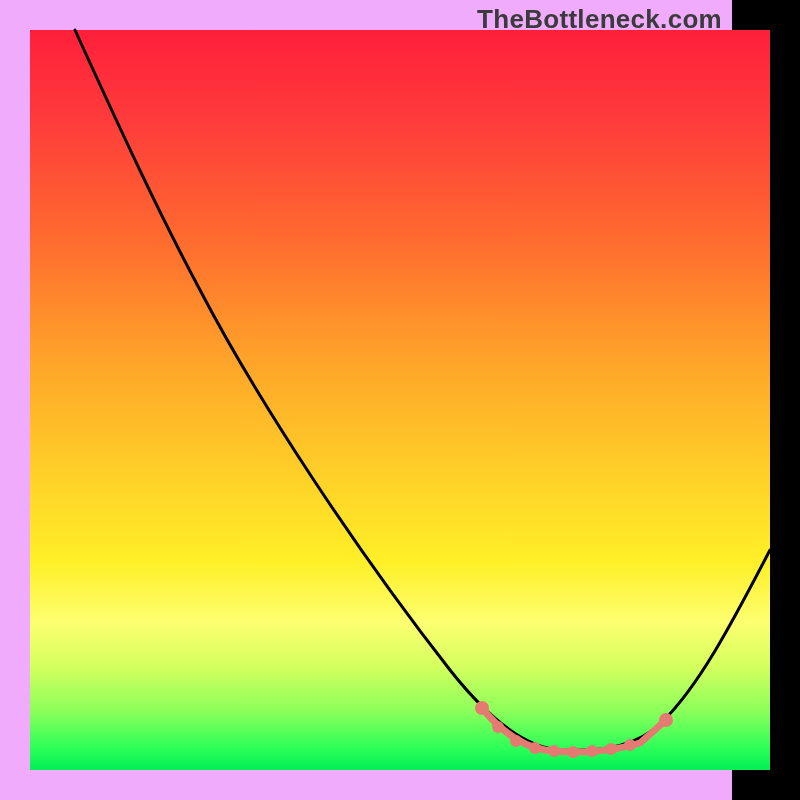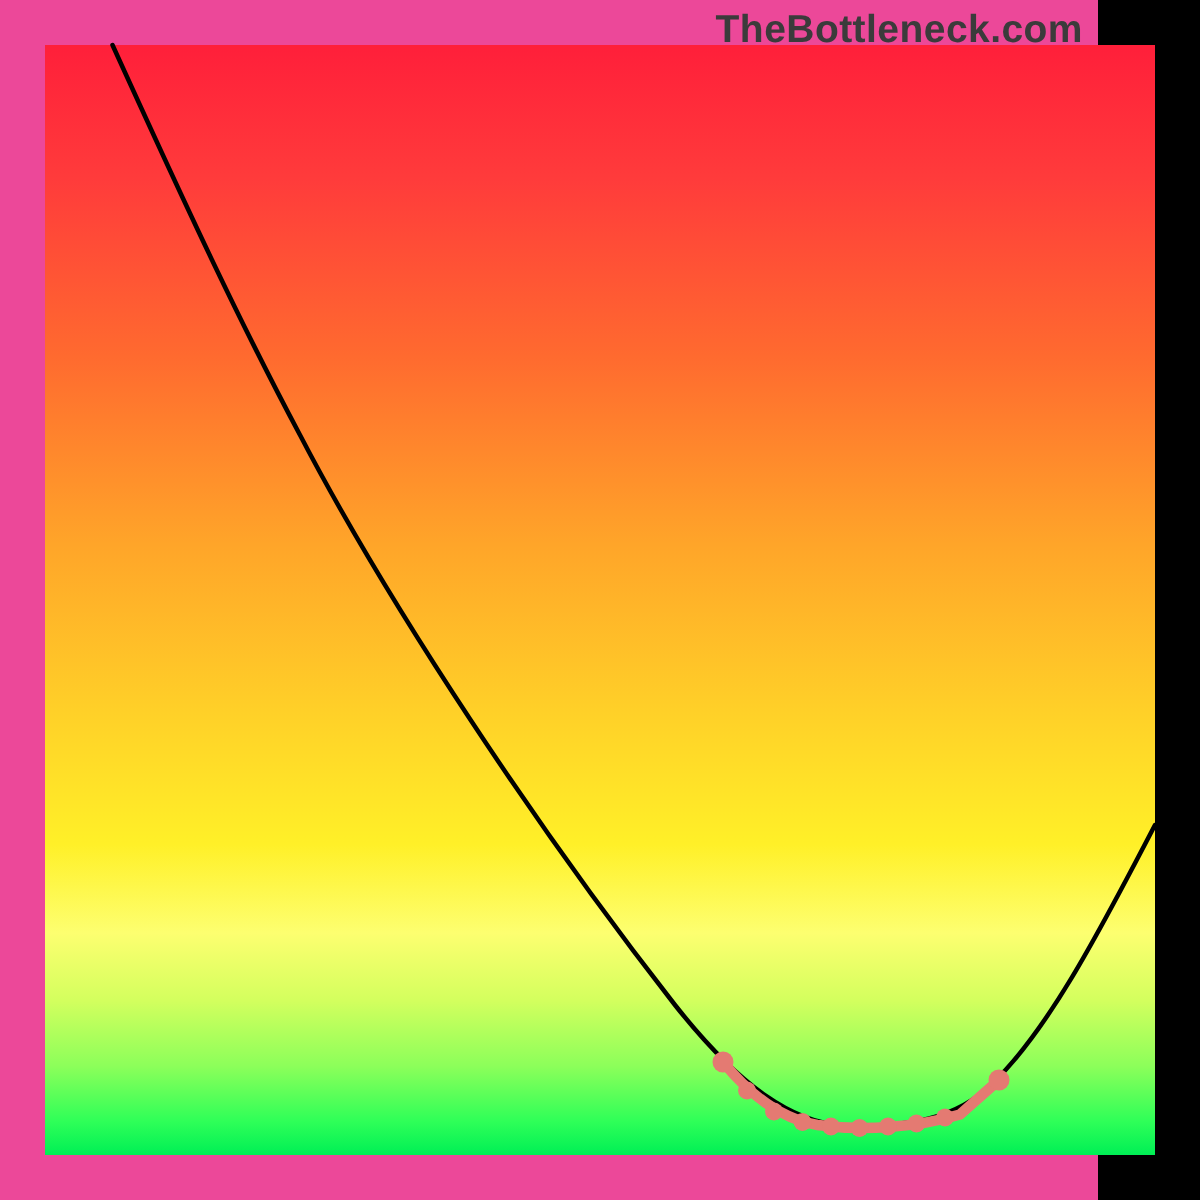--- a/index.html
+++ b/index.html
@@ -8,21 +8,21 @@
     width: 800px;
     height: 800px;
     background: #000;
     overflow: hidden;
     font-family: Arial, Helvetica, sans-serif;
   }
   .frame {
     position: relative;
     width: 732px;
     height: 800px;
-    background: #ec4899;
+    background: #f0abfc;
   }
   .plot-area {
     position: absolute;
     left: 30px;
     top: 30px;
     width: 740px;
     height: 740px;
     background: linear-gradient(
       to bottom,
       #ff1f3a 0%,

